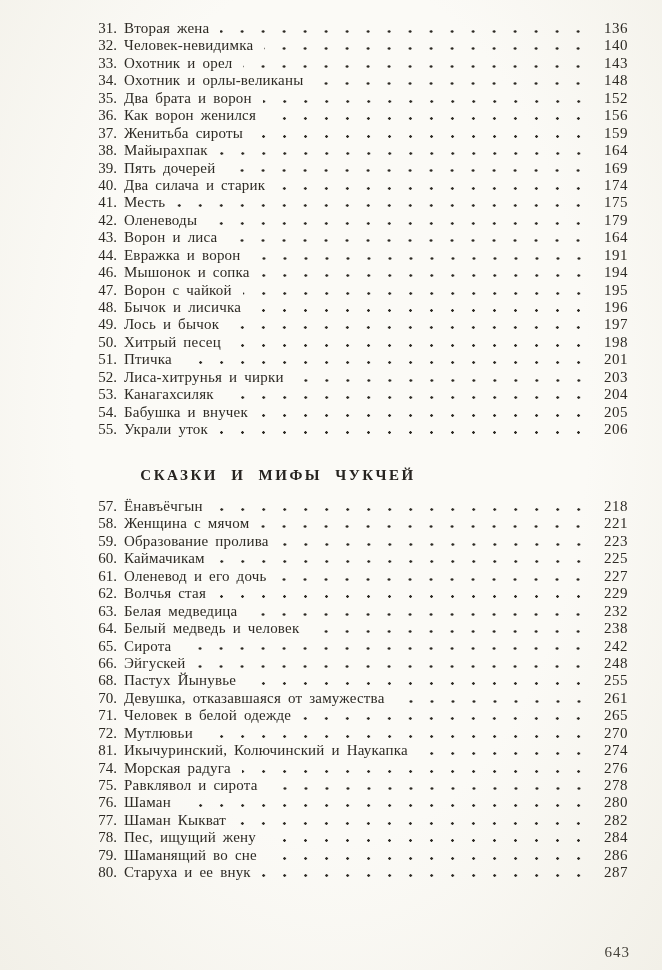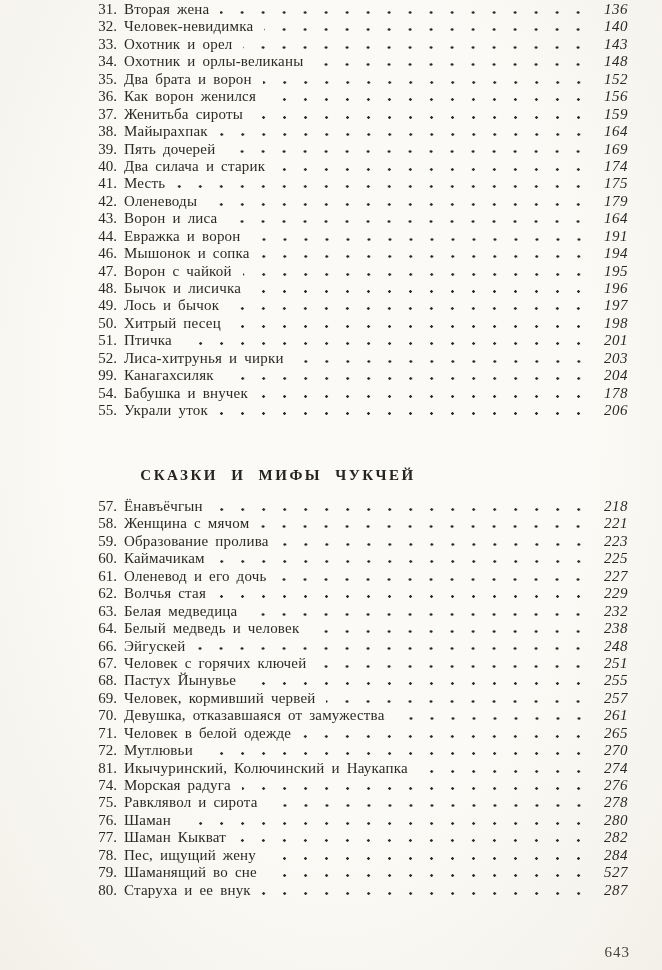--- a/index.html
+++ b/index.html
@@ -18,21 +18,21 @@
     position: relative;
     width: 662px;
     height: 970px;
     background: radial-gradient(ellipse at 50% 42%, #fbfaf6 55%, #f2f0e8 100%);
   }
   .toc {
     position: absolute;
     left: 90px;
     right: 34px;
   }
-  .toc-part1 { top: 1px; }
+  .toc-part1 { top: 20px; }
   .toc-part2 { top: 498px; }
   .toc-row {
     display: flex;
     align-items: baseline;
     height: 17.45px;
     line-height: 17.45px;
     font-size: 15px;
     white-space: nowrap;
   }
   .toc-num {
@@ -55,21 +55,20 @@
     background-image: radial-gradient(circle, #2d2a24 1.15px, rgba(0,0,0,0) 1.5px);
     background-size: 21px 5px;
     background-repeat: repeat-x;
     background-position: right bottom 3.5px;
   }
   .toc-page {
     flex: none;
     min-width: 30px;
     text-align: right;
     letter-spacing: 0.5px;
-    font-style: italic;
   }
   .section-heading {
     position: absolute;
     top: 467px;
     left: 0;
     width: 556px;
     text-align: center;
     font-size: 15px;
     font-weight: bold;
     letter-spacing: 2.5px;
@@ -234,31 +233,31 @@
       </div>
 
       <div class="toc-row">
         <span class="toc-num">52.</span>
         <span class="toc-title">Лиса-хитрунья и чирки</span>
         <span class="toc-leader"></span>
         <span class="toc-page">203</span>
       </div>
 
       <div class="toc-row">
-        <span class="toc-num">99.</span>
+        <span class="toc-num">53.</span>
         <span class="toc-title">Канагахсиляк</span>
         <span class="toc-leader"></span>
         <span class="toc-page">204</span>
       </div>
 
       <div class="toc-row">
         <span class="toc-num">54.</span>
         <span class="toc-title">Бабушка и внучек</span>
         <span class="toc-leader"></span>
-        <span class="toc-page">178</span>
+        <span class="toc-page">205</span>
       </div>
 
       <div class="toc-row">
         <span class="toc-num">55.</span>
         <span class="toc-title">Украли уток</span>
         <span class="toc-leader"></span>
         <span class="toc-page">206</span>
       </div>
     </div>
 
@@ -316,48 +315,42 @@
         <span class="toc-page">232</span>
       </div>
 
       <div class="toc-row">
         <span class="toc-num">64.</span>
         <span class="toc-title">Белый медведь и человек</span>
         <span class="toc-leader"></span>
         <span class="toc-page">238</span>
       </div>
 
+      <div class="toc-row">
+        <span class="toc-num">65.</span>
+        <span class="toc-title">Сирота</span>
+        <span class="toc-leader"></span>
+        <span class="toc-page">242</span>
+      </div>
 
       <div class="toc-row">
         <span class="toc-num">66.</span>
         <span class="toc-title">Эйгускей</span>
         <span class="toc-leader"></span>
         <span class="toc-page">248</span>
       </div>
 
-      <div class="toc-row">
-        <span class="toc-num">67.</span>
-        <span class="toc-title">Человек с горячих ключей</span>
-        <span class="toc-leader"></span>
-        <span class="toc-page">251</span>
-      </div>
 
       <div class="toc-row">
         <span class="toc-num">68.</span>
         <span class="toc-title">Пастух Йынувье</span>
         <span class="toc-leader"></span>
         <span class="toc-page">255</span>
       </div>
 
-      <div class="toc-row">
-        <span class="toc-num">69.</span>
-        <span class="toc-title">Человек, кормивший червей</span>
-        <span class="toc-leader"></span>
-        <span class="toc-page">257</span>
-      </div>
 
       <div class="toc-row">
         <span class="toc-num">70.</span>
         <span class="toc-title">Девушка, отказавшаяся от замужества</span>
         <span class="toc-leader"></span>
         <span class="toc-page">261</span>
       </div>
 
       <div class="toc-row">
         <span class="toc-num">71.</span>
@@ -412,21 +405,21 @@
         <span class="toc-num">78.</span>
         <span class="toc-title">Пес, ищущий жену</span>
         <span class="toc-leader"></span>
         <span class="toc-page">284</span>
       </div>
 
       <div class="toc-row">
         <span class="toc-num">79.</span>
         <span class="toc-title">Шаманящий во сне</span>
         <span class="toc-leader"></span>
-        <span class="toc-page">527</span>
+        <span class="toc-page">286</span>
       </div>
 
       <div class="toc-row">
         <span class="toc-num">80.</span>
         <span class="toc-title">Старуха и ее внук</span>
         <span class="toc-leader"></span>
         <span class="toc-page">287</span>
       </div>
     </div>
 

